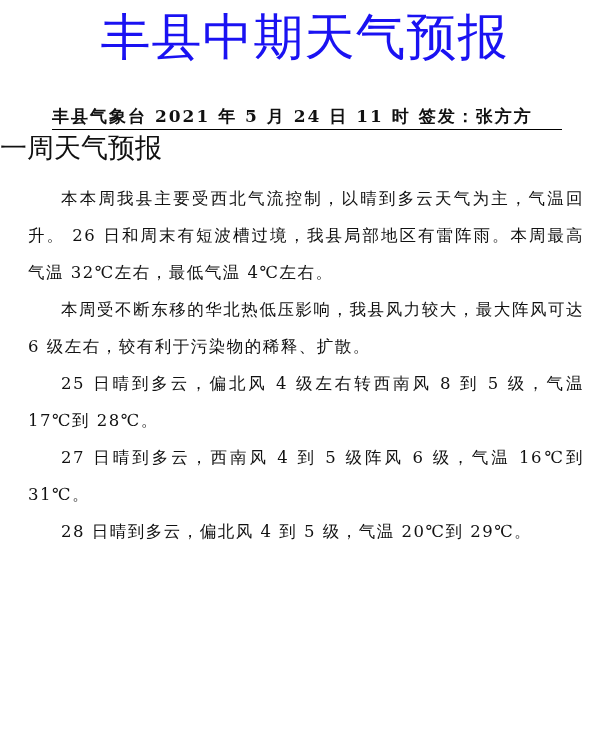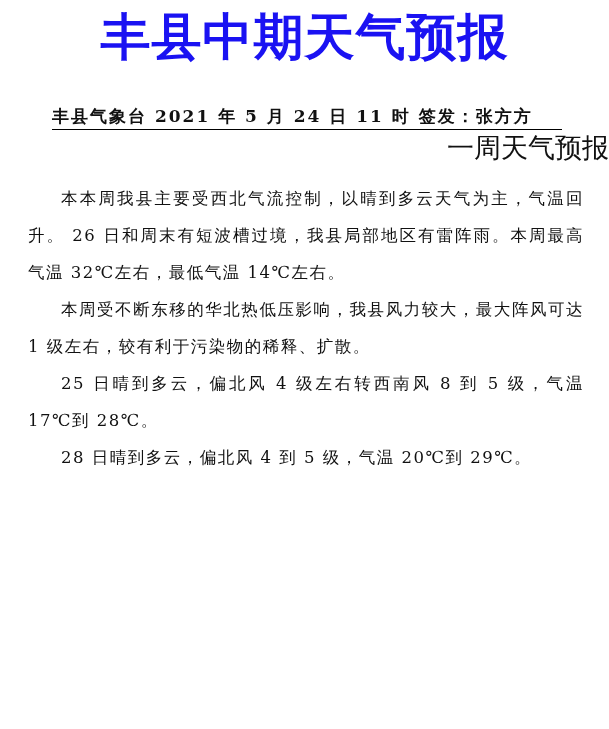--- a/index.html
+++ b/index.html
@@ -1,35 +1,36 @@
 <!DOCTYPE html>
 <html><head>
 <meta charset="utf-8">
 <style>
   html, body { margin: 0; padding: 0; background: #ffffff; }
   body { width: 609px; height: 729px; overflow: hidden; position: relative;
          font-family: "DejaVu Serif", "Liberation Serif", serif; color: #111; }
   .title { position: absolute; top: 6px; left: 0; width: 609px; text-align: center;
-           font-family: "DejaVu Sans", "Liberation Sans", sans-serif; font-weight: bold;
+           font-family: "DejaVu Sans", "Liberation Sans", sans-serif; font-weight: normal;
            font-size: 50px; line-height: 62px; color: #1a12f2; letter-spacing: 1px; }
   .issuer { position: absolute; top: 88px; left: 52px; width: 510px; height: 24px;
             border-bottom: 1.5px solid #000; font-size: 17px; font-weight: bold;
             line-height: 22px; white-space: nowrap; letter-spacing: 2px; margin-top: 17px; }
-  .subtitle { position: absolute; top: 130px; left: 0; width: 609px; text-align: right;
+  .subtitle { position: absolute; top: 130px; left: 0; width: 609px; text-align: left;
               font-size: 27px; line-height: 36px; color: #111; }
   .body { position: absolute; top: 180px; left: 28px; width: 556px; font-size: 16.5px;
           line-height: 37px; letter-spacing: 1.5px; }
   .para { margin: 0; text-indent: 2em; text-align: justify; }
 </style>
 </head>
 <body>
 
 <div class="title">丰县中期天气预报</div>
 <div class="issuer">丰县气象台  2021 年 5 月 24 日 11 时  签发：张方方</div>
 <div class="subtitle">一周天气预报</div>
 
 <div class="body">
-  <p class="para">本本周我县主要受西北气流控制，以晴到多云天气为主，气温回升。 26 日和周末有短波槽过境，我县局部地区有雷阵雨。本周最高气温 32℃左右，最低气温 14℃左右。</p>
-  <p class="para">本周受不断东移的华北热低压影响，我县风力较大，最大阵风可达 1 级左右，较有利于污染物的稀释、扩散。</p>
+  <p class="para">本本周我县主要受西北气流控制，以晴到多云天气为主，气温回升。 26 日和周末有短波槽过境，我县局部地区有雷阵雨。本周最高气温 32℃左右，最低气温 4℃左右。</p>
+  <p class="para">本周受不断东移的华北热低压影响，我县风力较大，最大阵风可达 6 级左右，较有利于污染物的稀释、扩散。</p>
   <p class="para">25 日晴到多云，偏北风 4 级左右转西南风 8 到 5 级，气温 17℃到 28℃。</p>
+  <p class="para">27 日晴到多云，西南风 4 到 5 级阵风 6 级，气温 16℃到 31℃。</p>
   <p class="para">28 日晴到多云，偏北风 4 到 5 级，气温 20℃到 29℃。</p>
 
 </div>
 
 </body></html>

